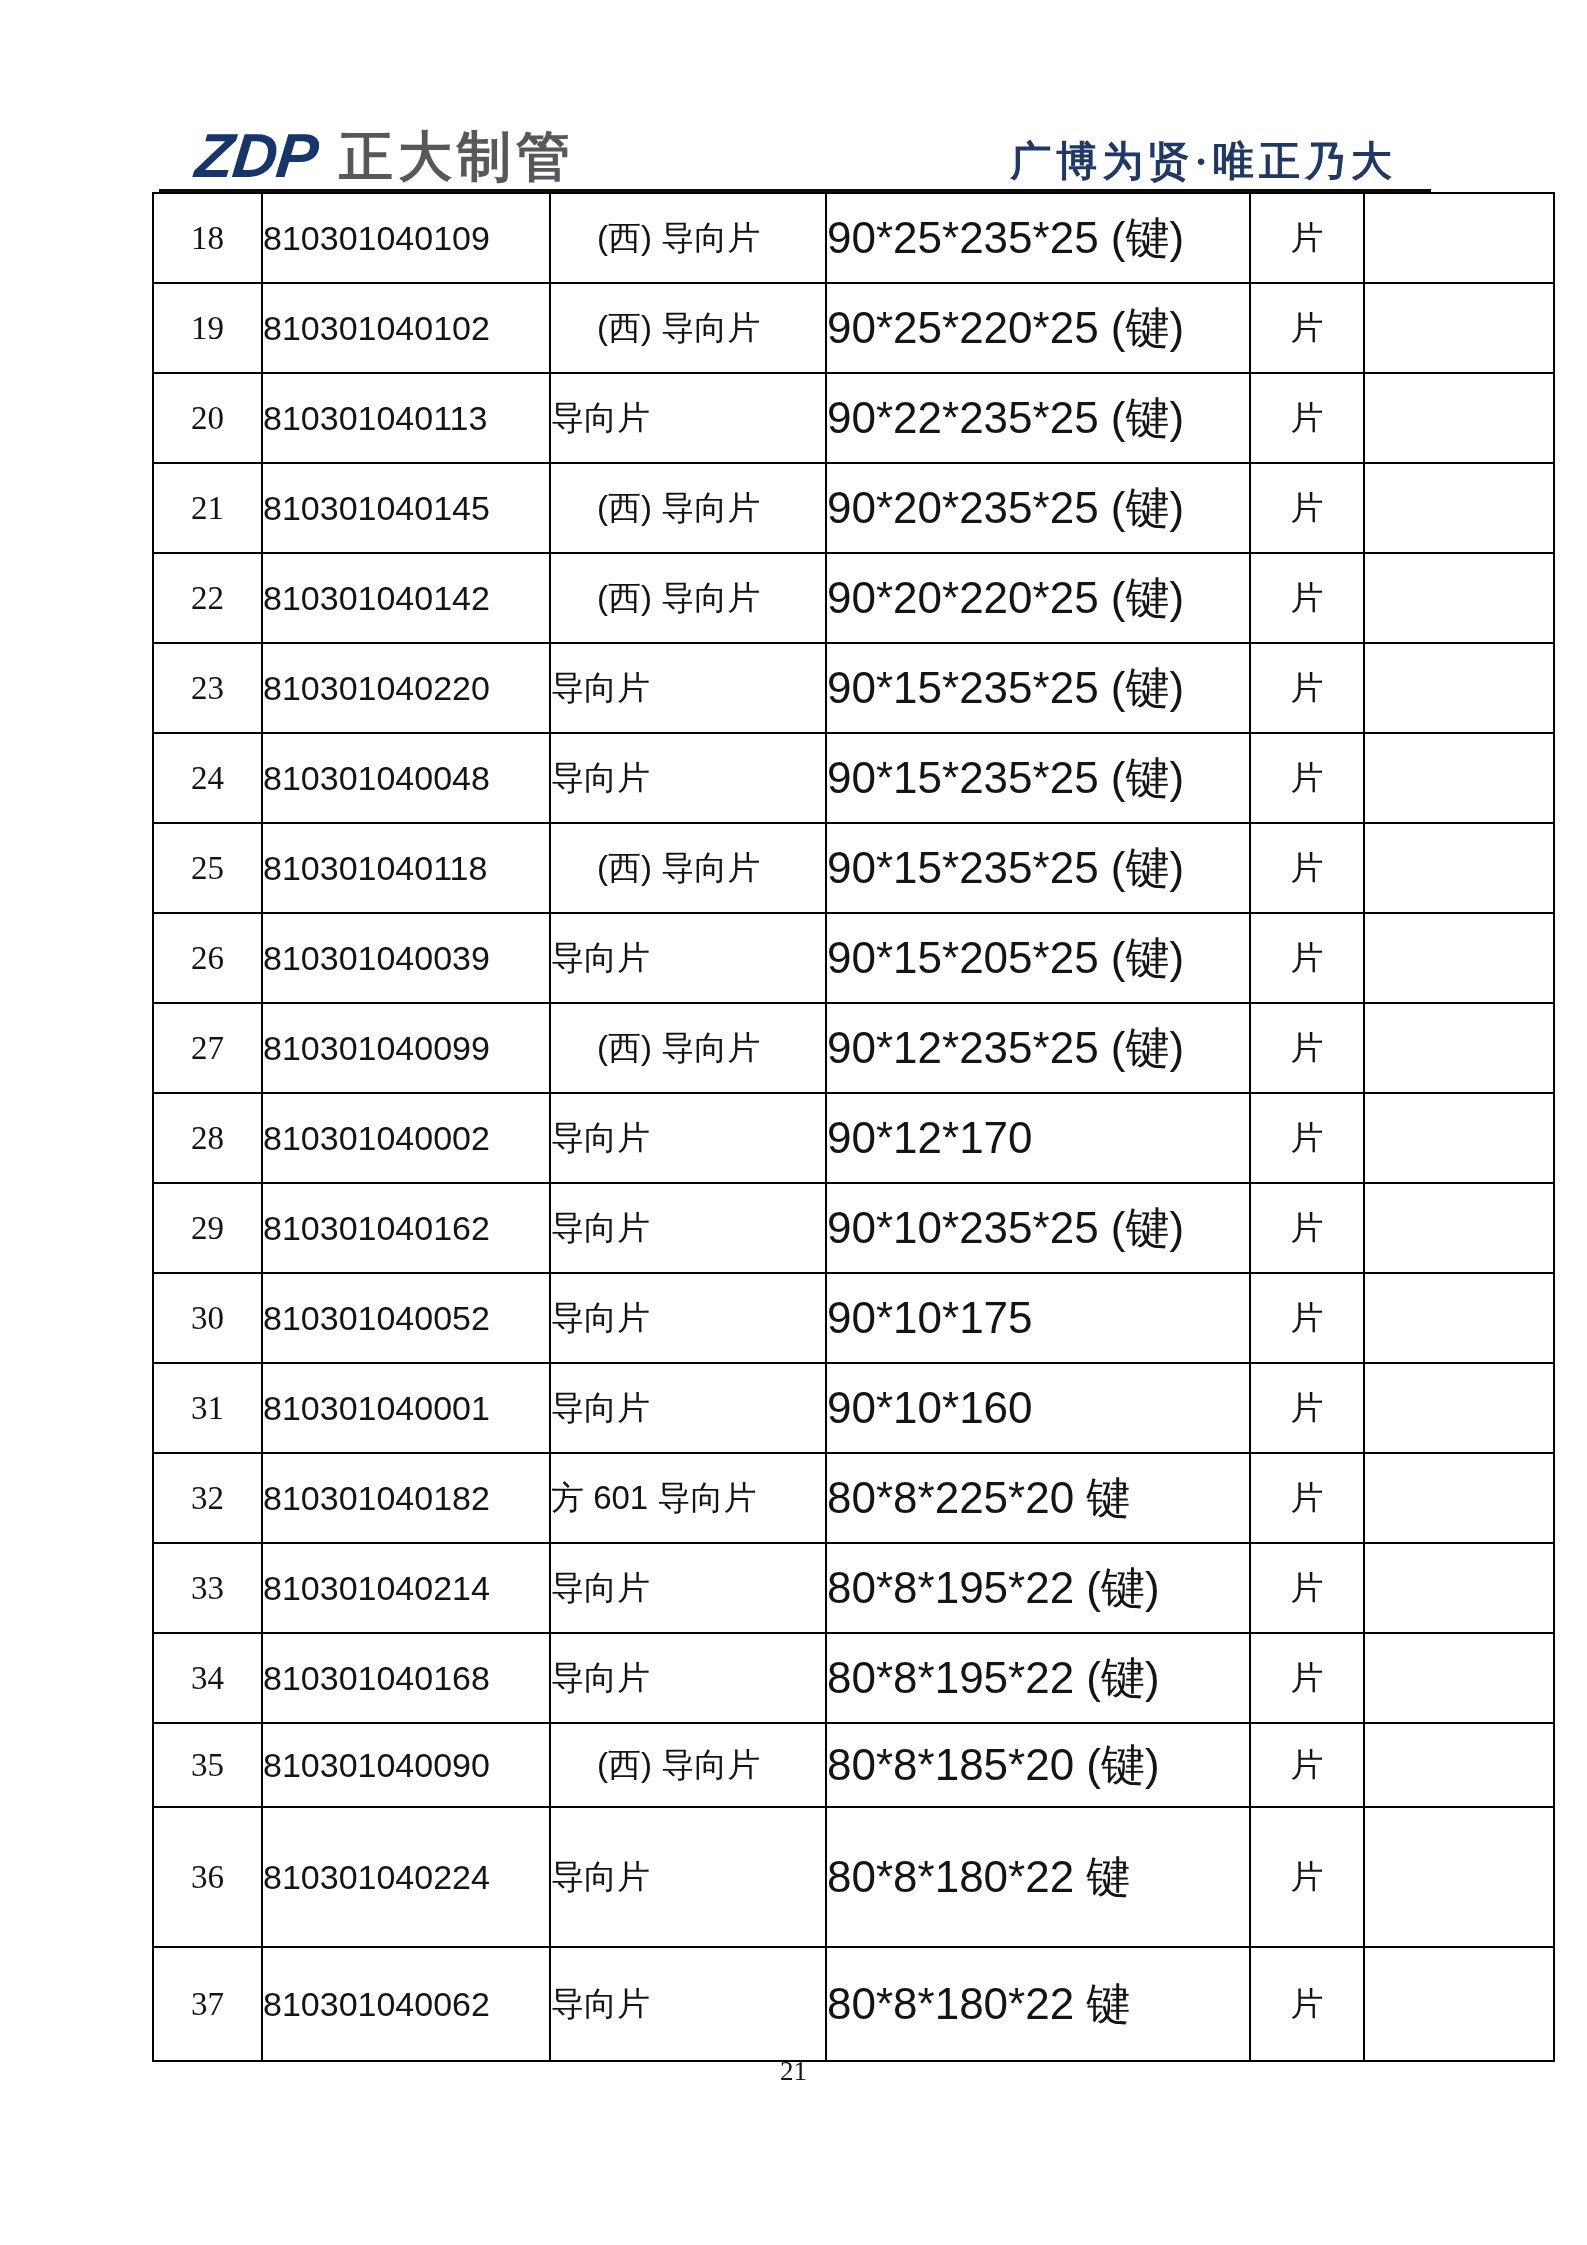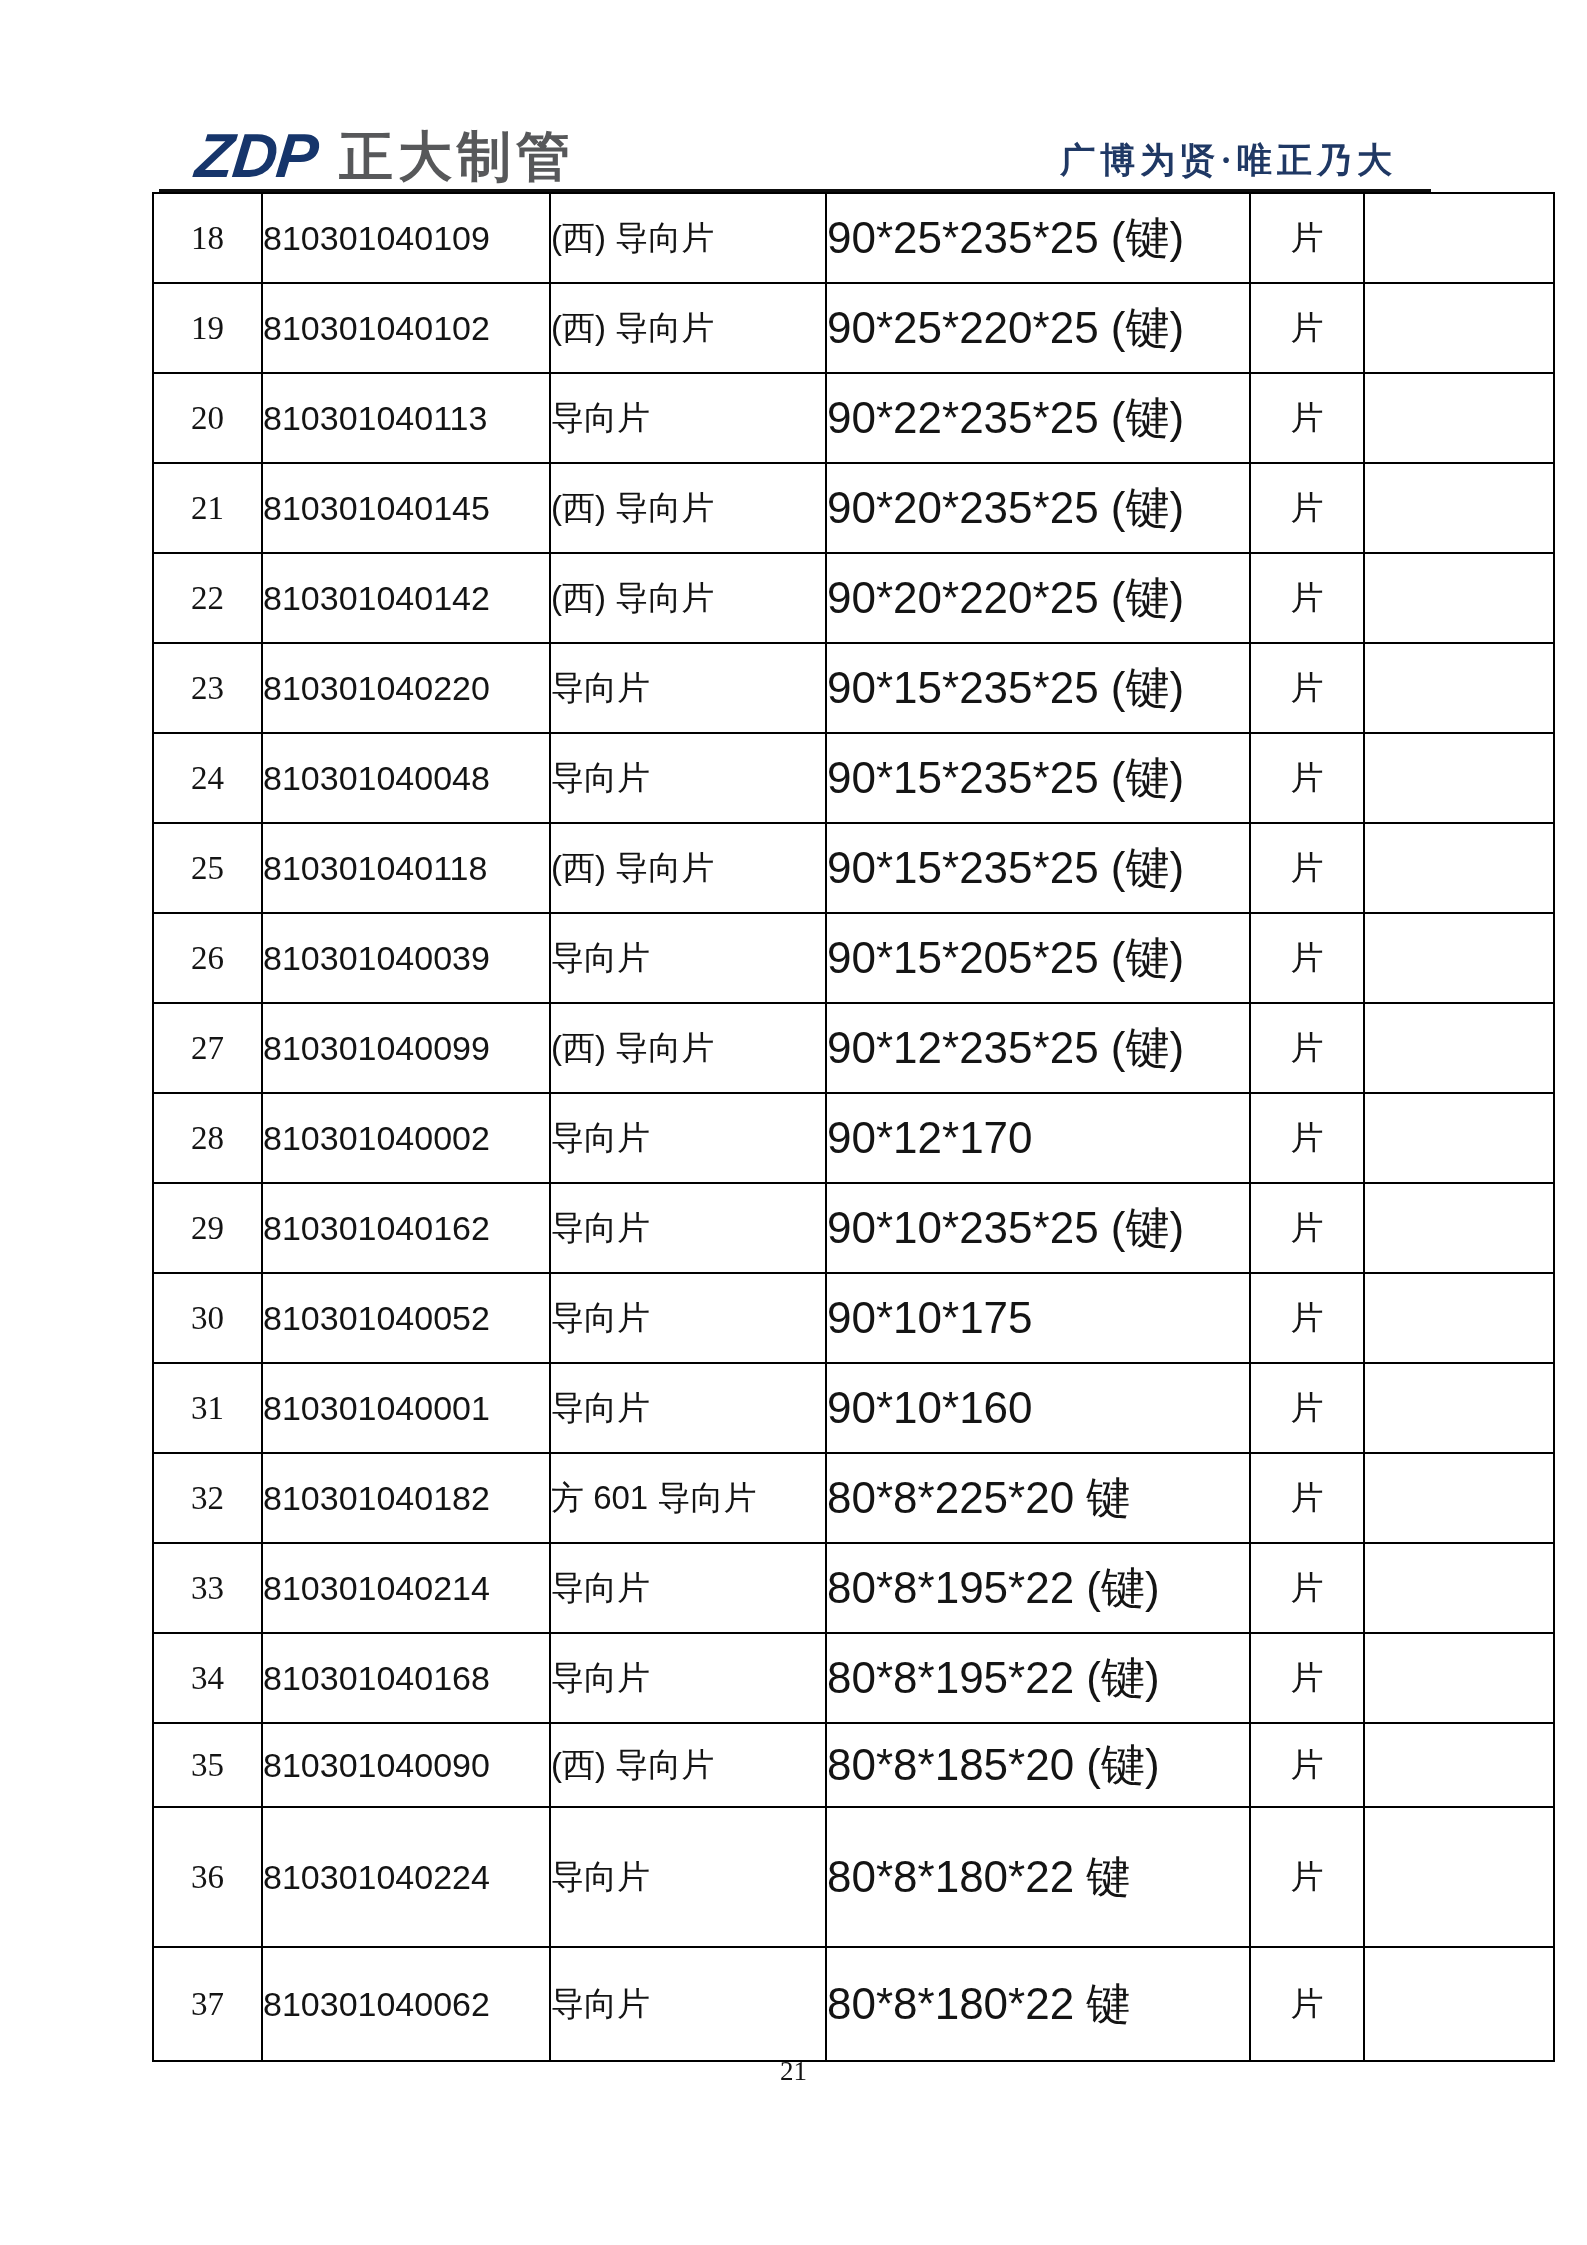--- a/index.html
+++ b/index.html
@@ -43,21 +43,21 @@
     color:#57585a;
     margin-left:22px;
     display:inline-block;
   }
   .slogan{
     position:absolute;
     right:190px;
     top:138px;
     font-family:"Liberation Serif","DejaVu Serif",serif;
     font-weight:700;
-    font-size:35px;
+    font-size:41px;
     line-height:46px;
     letter-spacing:5px;
     color:#1f3864;
     white-space:nowrap;
   }
   .header-rule{
     position:absolute;
     left:159px;
     top:189px;
     width:1272px;
@@ -95,20 +95,21 @@
   td.col-code{
     font-size:34px;
     padding-left:14px;
     letter-spacing:0px;
   }
   td.col-name{
     font-size:33px;
     padding-left:14px;
   }
   td.col-name.indent{
+    padding-left:46px;
   }
   td.col-spec{
     font-size:44px;
     padding-left:16px;
   }
   td.col-unit{
     text-align:center;
     font-family:"Liberation Serif","DejaVu Serif",serif;
     font-size:33px;
   }

